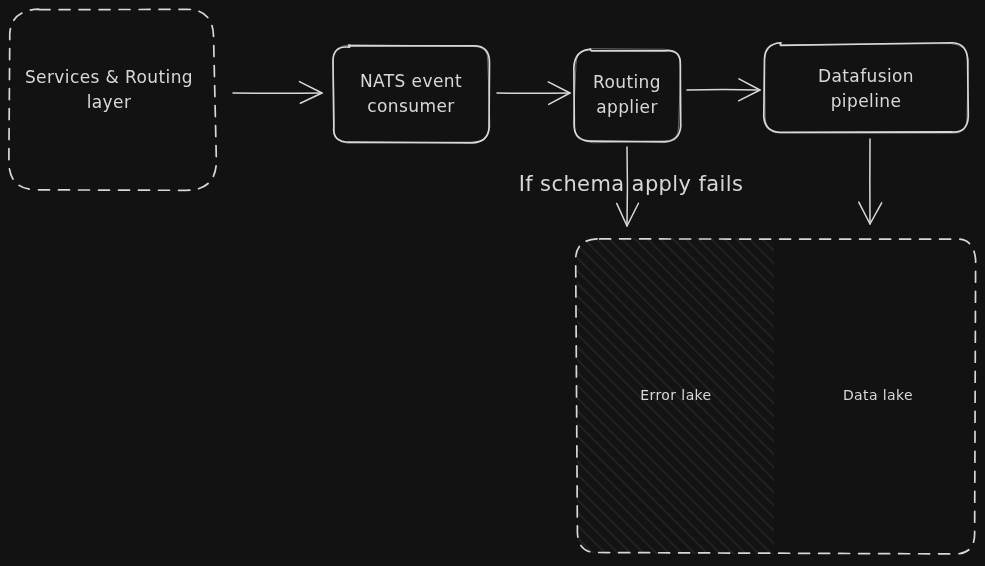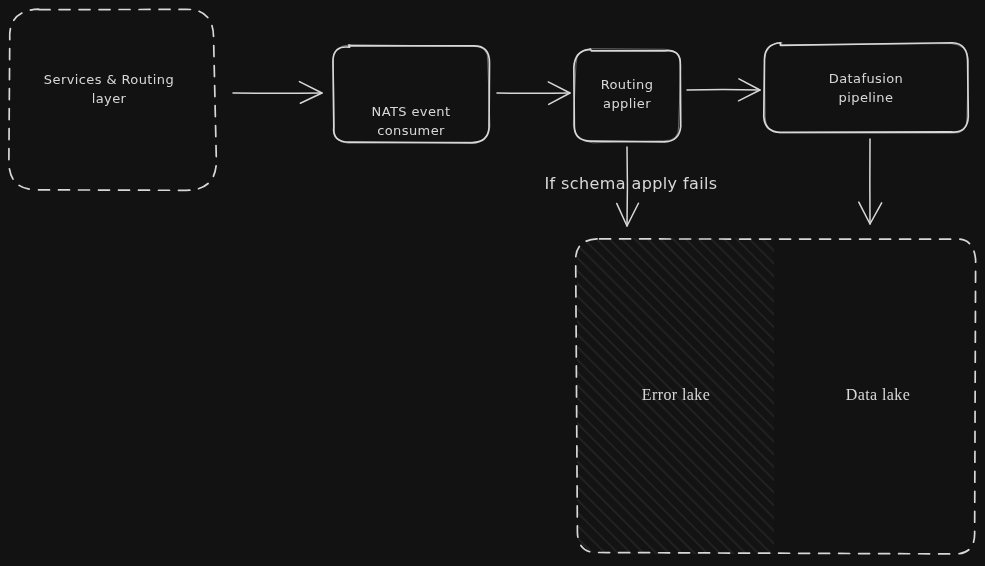--- a/index.html
+++ b/index.html
@@ -27,31 +27,31 @@
     width: 985px;
     height: 566px;
     overflow: visible;
   }
   .node-label,
   .edge-label,
   .region-label {
     position: absolute;
     color: #d8d8d8;
     font-family: "DejaVu Sans", sans-serif;
-    font-size: 13px;
+    font-size: 17px;
     line-height: 1.45;
     text-align: center;
     letter-spacing: 0.4px;
     white-space: pre-line;
     -webkit-font-smoothing: antialiased;
     pointer-events: none;
   }
   .node-label { transform: translate(-50%, -50%); }
-  .edge-label { transform: translate(-50%, -50%); font-size: 16px; }
-  .region-label { transform: translate(-50%, -50%); font-size: 16px; font-family: Liberation Serif, serif; }
+  .edge-label { transform: translate(-50%, -50%); font-size: 21px; }
+  .region-label { transform: translate(-50%, -50%); font-size: 14px; }
 </style>
 </head>
 <body>
 
 <div id="canvas">
 
   <svg class="layer" id="shape-layer" viewBox="0 0 985 566" preserveAspectRatio="none" aria-hidden="true">
     <defs>
       <pattern id="hatch" width="9" height="9" patternUnits="userSpaceOnUse" patternTransform="rotate(-45)">
         <rect width="9" height="9" fill="#131313"></rect>
@@ -107,21 +107,21 @@
           <path d="M 858.78 202.13 L 870.00 224.00 L 881.66 202.79" fill="none" stroke="#d8d8d8" stroke-width="1.5" stroke-linecap="round" stroke-linejoin="round"></path>
         </g>
       </g>
   </svg>
 
   <div id="label-layer">
       <div class="region-label" style="left: 676px; top: 395px;">Error lake</div>
       <div class="region-label" style="left: 878px; top: 395px; text-align: center;">Data lake</div>
       <div class="node-label" style="left: 109px; top: 90px;">Services &amp; Routing
 layer</div>
-      <div class="node-label" style="left: 411px; top: 94px; margin-top: 28px;">NATS event
+      <div class="node-label" style="left: 411px; top: 94px;">NATS event
 consumer</div>
       <div class="node-label" style="left: 627px; top: 95px;">Routing
 applier</div>
       <div class="node-label" style="left: 866px; top: 89px;">Datafusion pipeline</div>
       <div class="edge-label" style="left: 631px; top: 184px;">If schema apply fails</div>
     </div>
 
 </div>
 
 </body></html>

